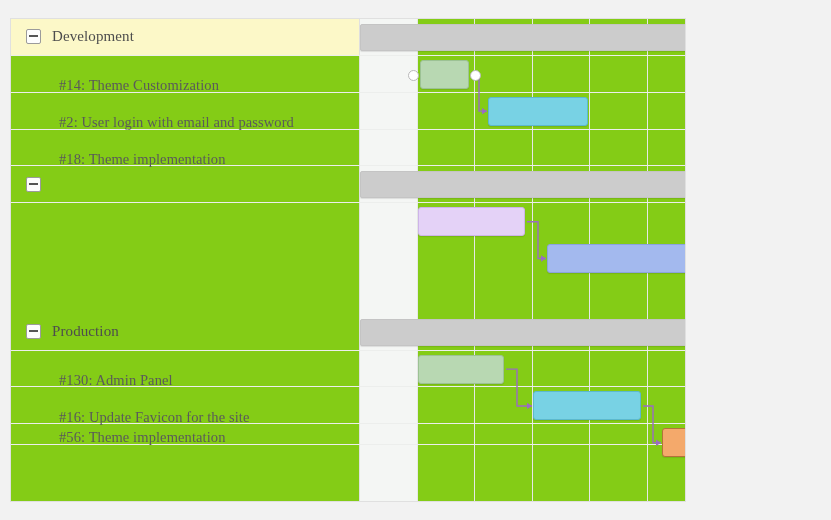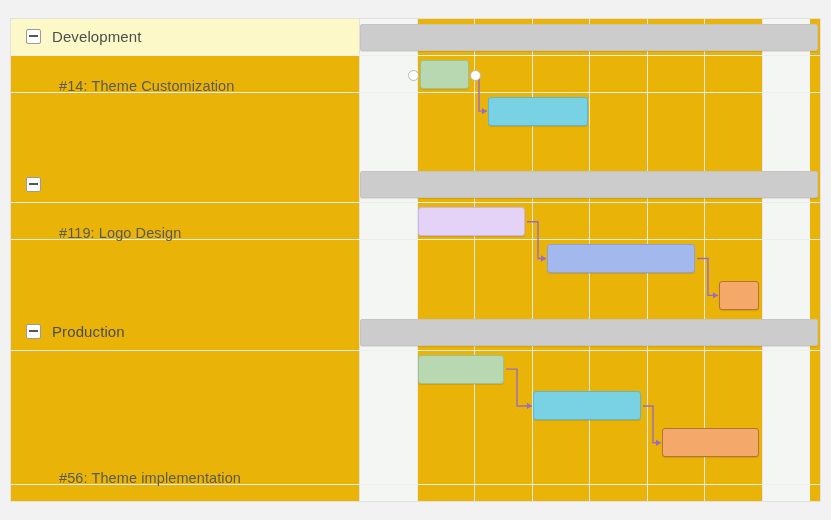--- a/index.html
+++ b/index.html
@@ -4,25 +4,26 @@
 <style>
   html,body{margin:0;padding:0;}
   body{
     width:831px;height:520px;
     background:#f2f2f2;
     font-family:"Liberation Sans","DejaVu Sans",sans-serif;
     overflow:hidden;
   }
   #gantt{
     position:absolute;left:10px;top:18px;
-    width:811px;height:484px;
-    background:#eab308;
+    width:676px;height:484px;
+    background:#84cc16;
     border:1px solid #e0e0e0;
     box-sizing:border-box;
     overflow:hidden;
+    font-family:Liberation Serif, serif;
   }
 
   
   .grid-layer{position:absolute;left:0;top:0;width:100%;height:100%;}
   .col-shade{position:absolute;top:0;bottom:0;background:#f4f6f4;}
   .vline{position:absolute;top:0;bottom:0;width:1px;background:#e6e8e6;}
   .vline.split{background:#e0e0e0;}
 
   
   .rows-layer{position:absolute;left:0;top:0;width:100%;height:100%;}
@@ -114,37 +115,52 @@
         <div class="namecell">
           <span class="toggle"></span>
           <span class="label">Development</span>
         </div>
       </div>
       <div class="row task" style="top: 36.85px; height: 36.85px;">
         <div class="namecell">
           <span class="label">#14: Theme Customization</span>
         </div>
       </div>
+      <div class="row task" style="top: 73.7px; height: 36.85px;">
+        <div class="namecell">
+          <span class="label">#2: User login with email and password</span>
+        </div>
+      </div>
+      <div class="row task" style="top: 110.55px; height: 36.85px;">
+        <div class="namecell">
+          <span class="label">#18: Theme implementation</span>
+        </div>
+      </div>
       <div class="row summary" style="top: 147.4px; height: 36.85px;">
         <div class="namecell">
           <span class="toggle"></span>
-        </div>
-      </div>
-      <div class="row task" style="top: 184.25px; height: 36.85px;">
-        <div class="namecell">
-          <span class="label">#119: Logo Design</span>
         </div>
       </div>
       <div class="row summary" style="top: 294.8px; height: 36.85px;">
         <div class="namecell">
           <span class="toggle"></span>
           <span class="label">Production</span>
         </div>
       </div>
-      <div class="row task" style="top: 429px; height: 36.85px;">
+      <div class="row task" style="top: 331.65px; height: 36.85px;">
+        <div class="namecell">
+          <span class="label">#130: Admin Panel</span>
+        </div>
+      </div>
+      <div class="row task" style="top: 368.5px; height: 36.85px;">
+        <div class="namecell">
+          <span class="label">#16: Update Favicon for the site</span>
+        </div>
+      </div>
+      <div class="row task" style="top: 389px; height: 36.85px;">
         <div class="namecell">
           <span class="label">#56: Theme implementation</span>
         </div>
       </div>
     </div>
 
   <svg class="links-layer" id="links" width="811" height="484">
       <path d="M 460 55.275000000000006 L 468 55.275000000000006 L 468 92.125 L 476 92.125" fill="none" stroke="#9b6bc4" stroke-width="1.4"></path>
       <path d="M 476 92.125 l -5 -3.2 l 0 6.4 z" fill="#9b6bc4"></path>
       <path d="M 516 202.675 L 527 202.675 L 527 239.52500000000003 L 535 239.52500000000003" fill="none" stroke="#9b6bc4" stroke-width="1.4"></path>

